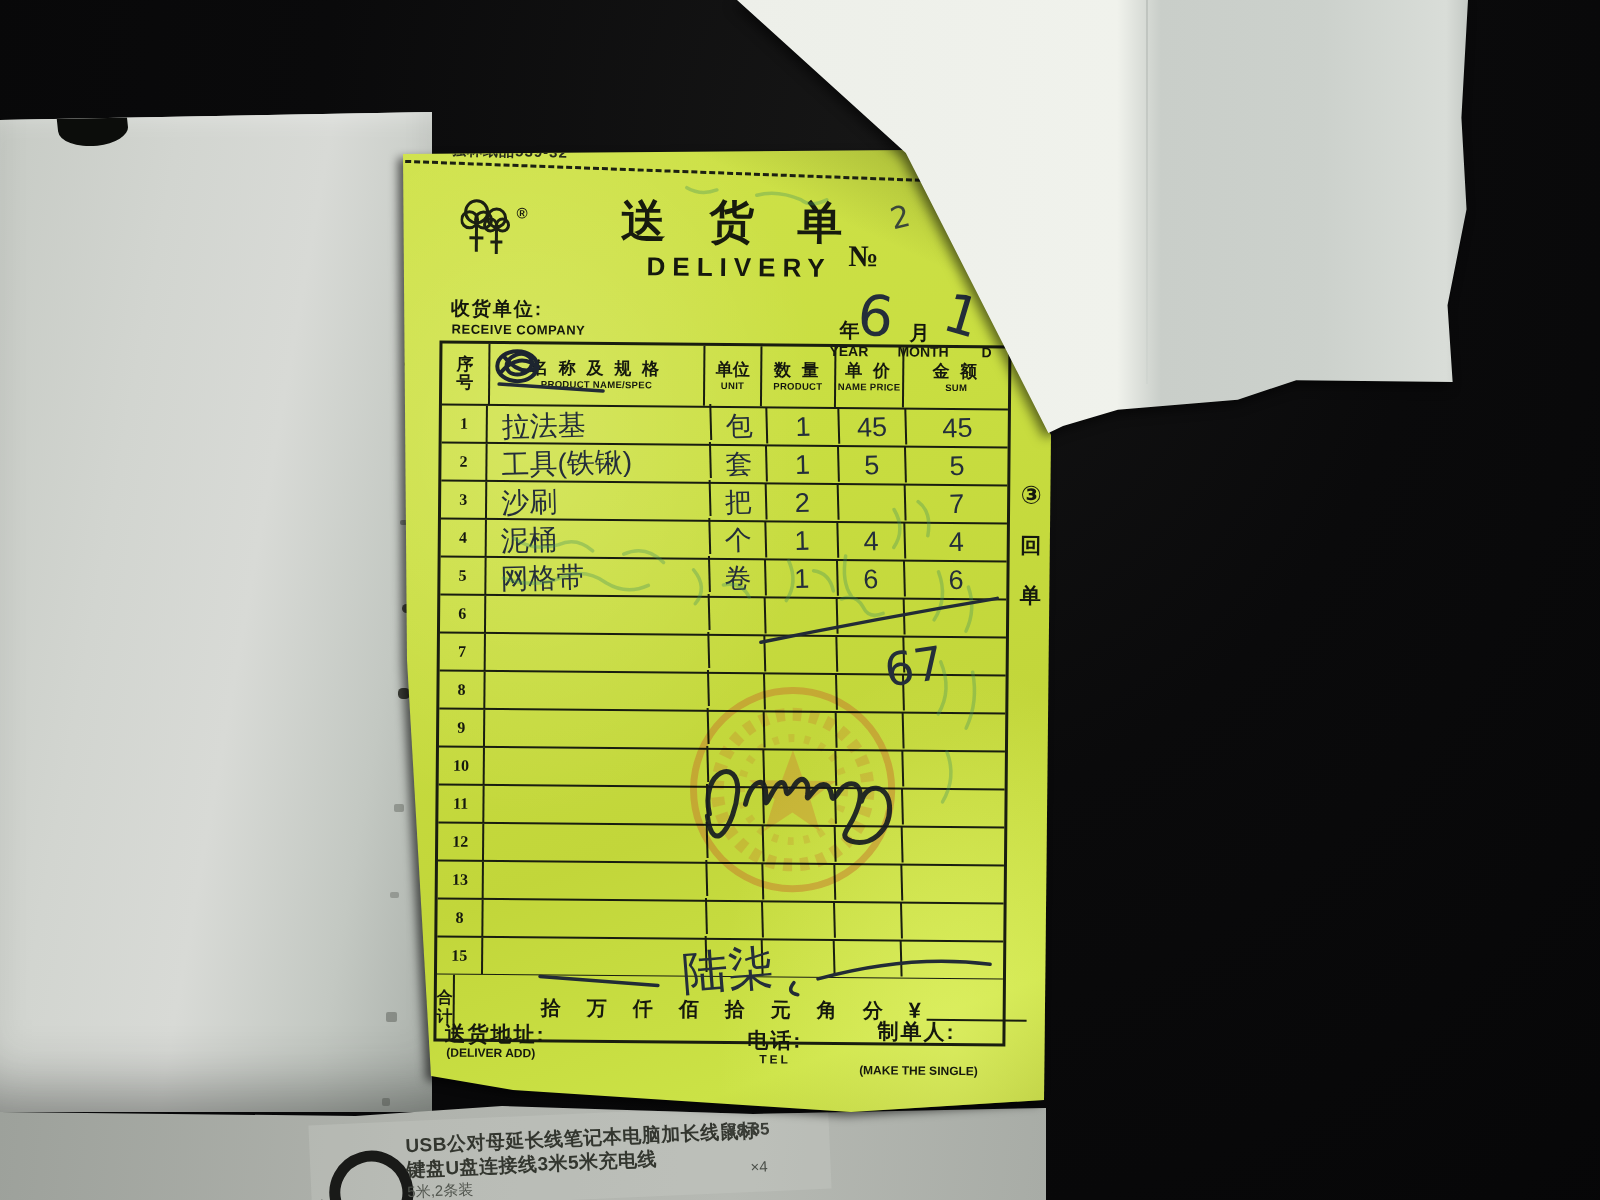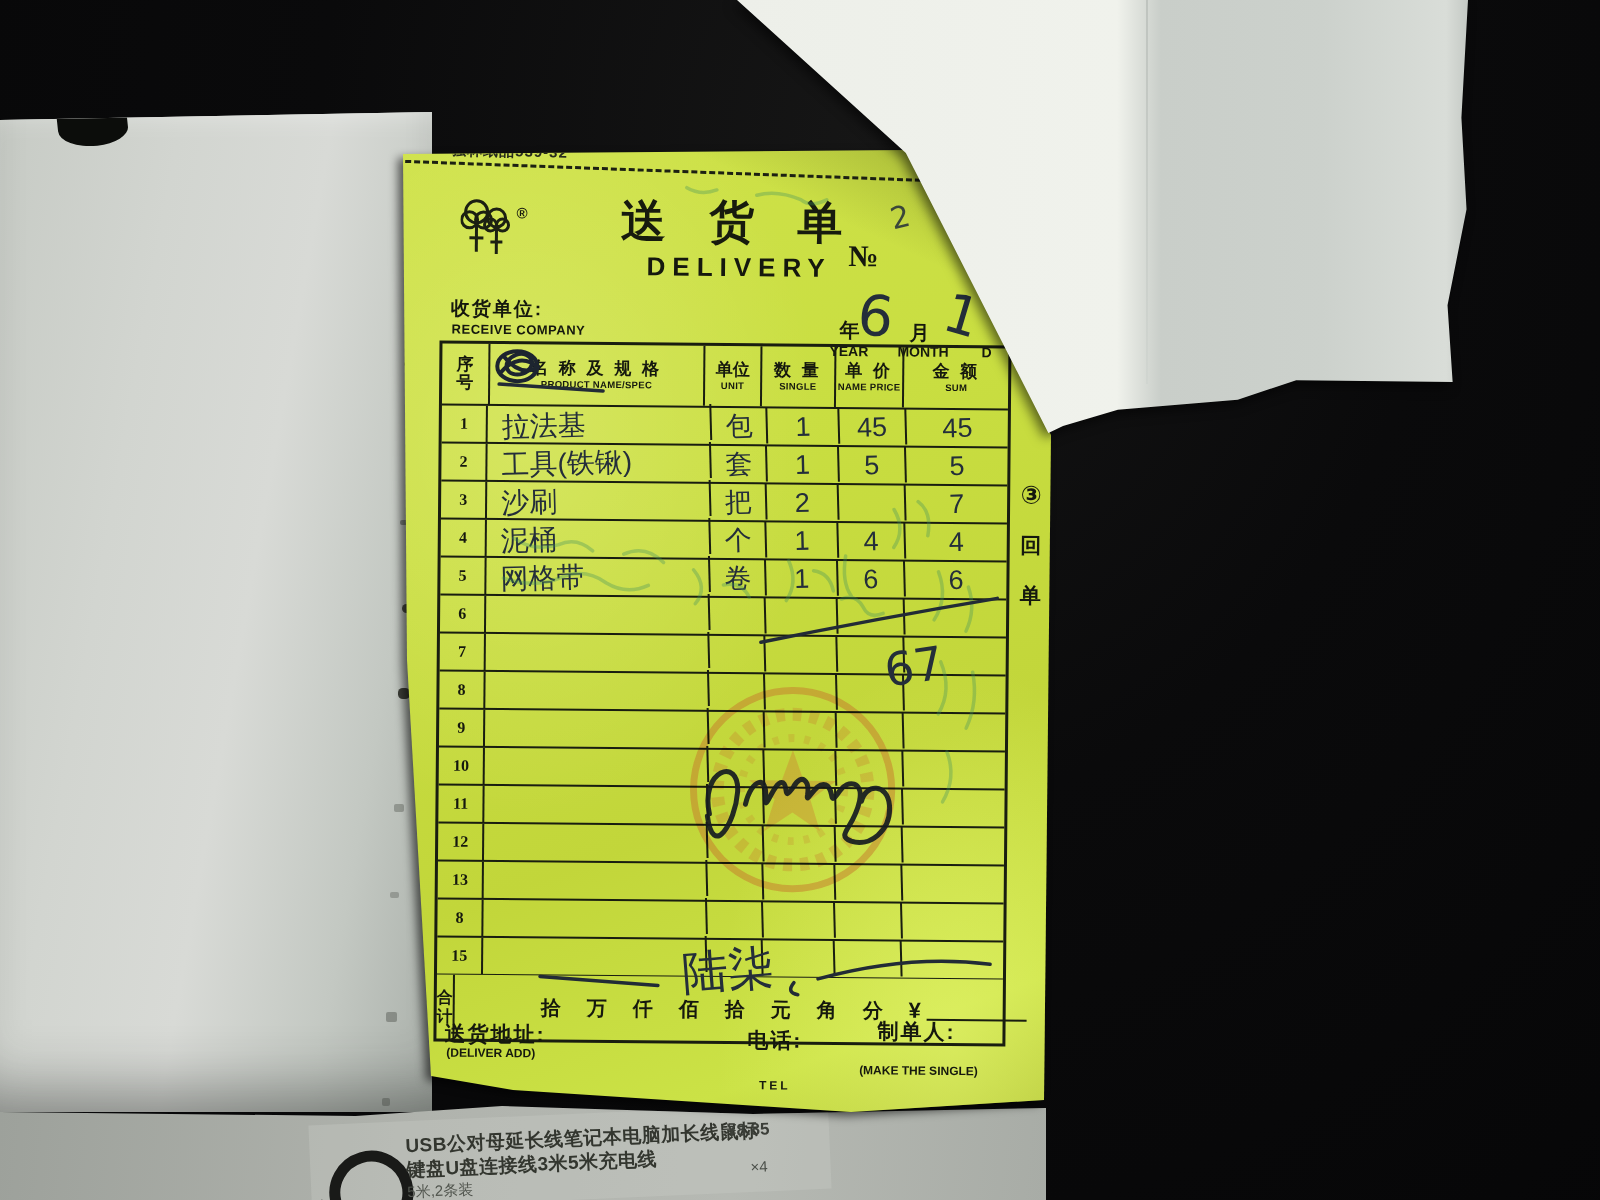--- a/index.html
+++ b/index.html
@@ -183,21 +183,21 @@
           <div class="hcell c1">
             <span class="hcn">名 称 及 规 格</span>
             <span class="hen">PRODUCT NAME/SPEC</span>
           </div>
           <div class="hcell c2">
             <span class="hcn" style="letter-spacing:0;">单位</span>
             <span class="hen">UNIT</span>
           </div>
           <div class="hcell c3">
             <span class="hcn">数 量</span>
-            <span class="hen">SINGLE</span>
+            <span class="hen">PRODUCT</span>
           </div>
           <div class="hcell c4">
             <span class="hcn">单 价</span>
             <span class="hen">NAME PRICE</span>
           </div>
           <div class="hcell c5">
             <span class="hcn">金 额</span>
             <span class="hen">SUM</span>
           </div>
         </div>
@@ -345,21 +345,21 @@
 
       <div class="copy-mark">
         <div class="copy-num">③</div>
         <div class="copy-ch">回</div>
         <div class="copy-ch">单</div>
       </div>
 
       <div class="foot-cn" style="left:55px;top:882px;">送货地址:</div>
       <div class="foot-en" style="left:57px;top:908px;">(DELIVER ADD)</div>
       <div class="foot-cn" style="left:358px;top:886px;">电话:</div>
-      <div class="foot-en" style="left:370px;top:912px;letter-spacing:3px;margin-top:26px;">TEL</div>
+      <div class="foot-en" style="left:370px;top:912px;letter-spacing:3px;">TEL</div>
       <div class="foot-cn" style="left:488px;top:876px;">制单人:</div>
       <div class="foot-en" style="left:470px;top:922px;">(MAKE THE SINGLE)</div>
 
       <svg class="bleed" viewBox="0 0 660 980">
         <g fill="none" stroke="#3f8f5f" stroke-width="3.5" stroke-linecap="round">
           <path d="M290,48 q14,8 30,2 M360,55 q20,-6 44,4 q10,8 26,0"></path>
           <path d="M120,400 q20,14 45,6 q18,-8 34,6 M230,415 q22,-10 40,8"></path>
           <path d="M110,440 q30,10 55,0 q25,-12 48,4 q20,12 42,2"></path>
           <path d="M300,430 q15,18 2,34 M330,445 q18,-4 26,12"></path>
           <path d="M395,420 q10,22 -2,40 M420,430 q16,2 20,20 M452,415 q-4,26 6,40"></path>

